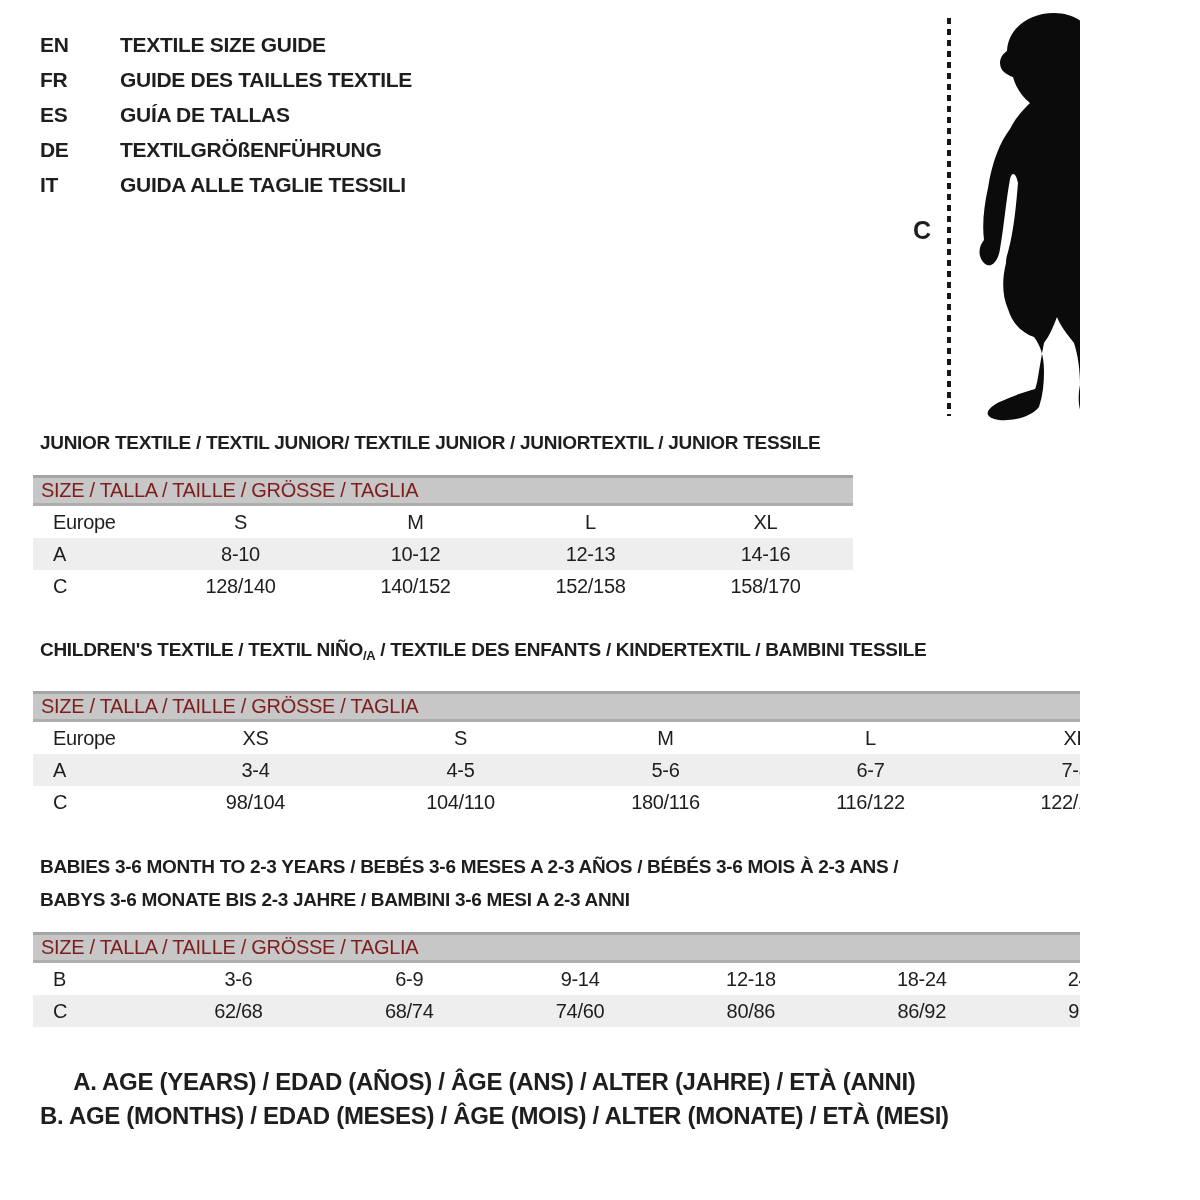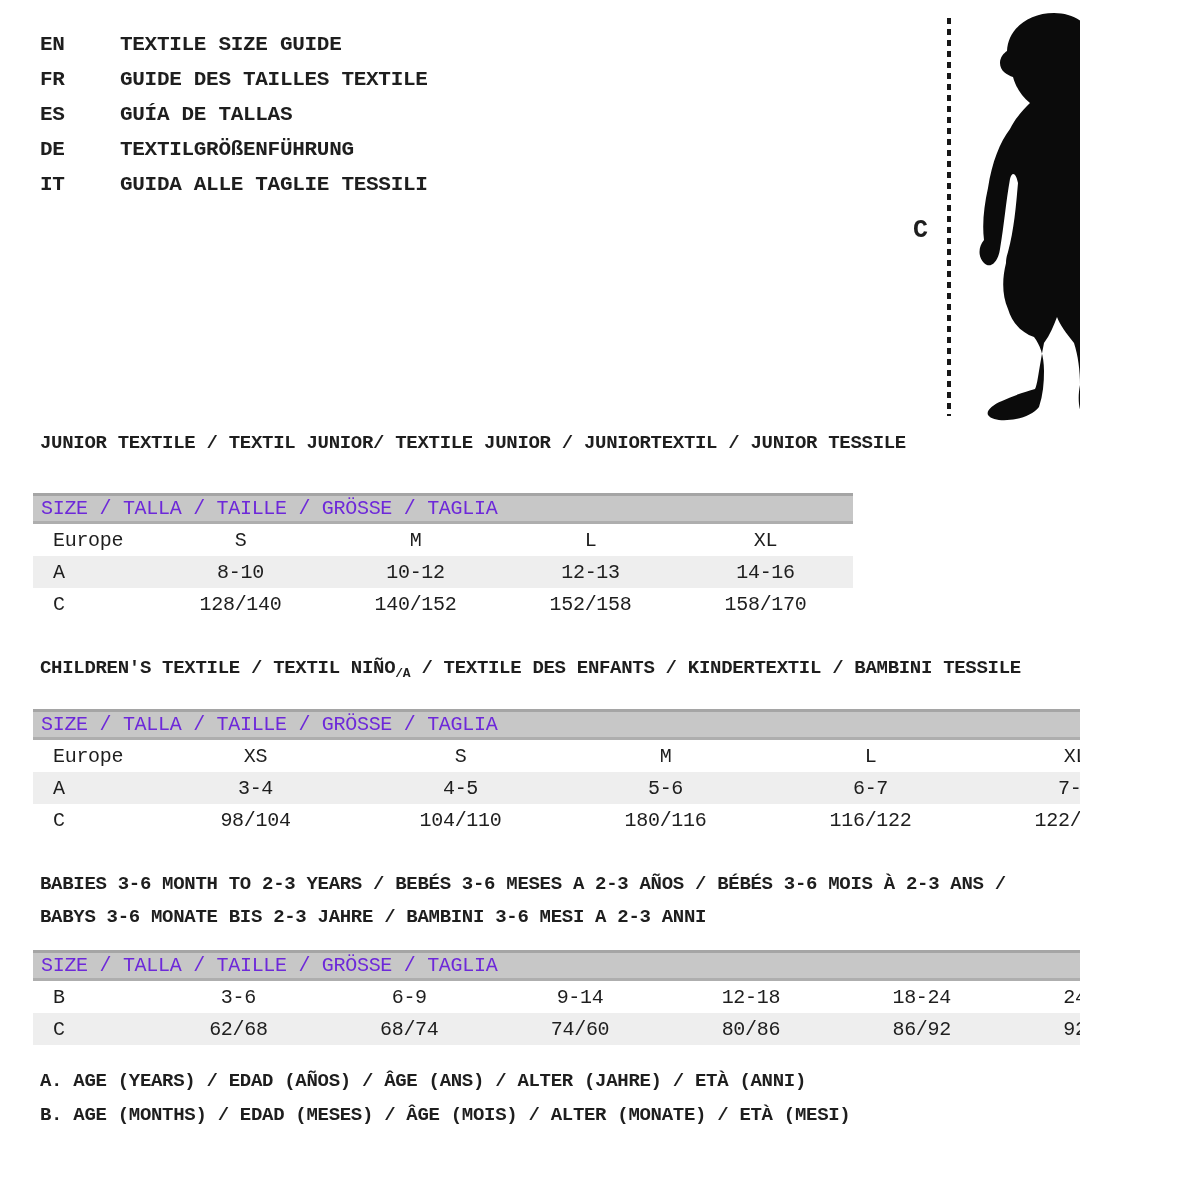--- a/index.html
+++ b/index.html
@@ -1,51 +1,51 @@
 <!DOCTYPE html>
 <html><head>
 <meta charset="utf-8">
 <style>
   html,body{margin:0;padding:0;background:#ffffff;}
   .page{
     position:relative;width:1080px;height:1200px;background:#ffffff;
-    font-family:Liberation Mono, monospace;color:#1e1e1e;overflow:hidden;
+    font-family:Liberation Sans, sans-serif;color:#1e1e1e;overflow:hidden;
   }
   
   .lang-block{position:absolute;left:40px;top:27px;}
   .lang-row{display:flex;align-items:center;height:35px;font-size:21px;font-weight:bold;letter-spacing:-0.3px;}
   .lang-code{width:80px;}
   
   .height-line{
     position:absolute;left:947px;top:18px;width:4px;height:398px;
     background:repeating-linear-gradient(to bottom,#171717 0 6px,transparent 6px 11px);
   }
   .c-marker{position:absolute;left:913px;top:216px;font-size:25px;font-weight:bold;}
   .baby{position:absolute;left:962px;top:10px;}
   
   .content{position:absolute;left:33px;top:430px;width:1145px;}
   .sec-title{font-size:19px;font-weight:bold;letter-spacing:-0.3px;line-height:26px;padding-left:7px;white-space:nowrap;}
   .sub{font-size:13px;vertical-align:-4px;}
   .size-bar{
     height:25px;background:#c7c7c7;border-top:3px solid #a5a5a5;border-bottom:3px solid #aeaeae;
-    display:flex;align-items:center;padding-left:8px;font-size:20px;color:#6d28d9;letter-spacing:-0.3px;
+    display:flex;align-items:center;padding-left:8px;font-size:20px;color:#7f1d1d;letter-spacing:-0.3px;
   }
   .trow{display:flex;align-items:center;height:32px;font-size:20px;letter-spacing:-0.3px;}
   .trow.shaded{background:#eeeeee;}
   .tlabel{width:100px;padding-left:8px;margin-left:12px;}
   .tcell{flex:1;text-align:center;}
   .sec-junior{width:820px;}
-  .sec-junior .sec-title{margin-bottom:37px;}
+  .sec-junior .sec-title{margin-bottom:19px;}
   .sec-children{margin-top:35px;}
   .sec-children .sec-title{margin-bottom:22px;}
   .sec-babies{margin-top:32px;}
   .sec-babies .sec-title{line-height:33px;margin-bottom:16px;}
   
   .legend{position:absolute;left:40px;top:1065px;}
-  .legend-row{font-size:19px;font-weight:bold;letter-spacing:-0.3px;line-height:33.5px;white-space:nowrap;}
+  .legend-row{font-size:24px;font-weight:bold;letter-spacing:-0.3px;line-height:33.5px;white-space:nowrap;text-align:center;}
 </style>
 </head>
 <body>
 
 <div class="page">
 
   <div class="lang-block">
     <div class="lang-row">
       <span class="lang-code">EN</span>
       <span>TEXTILE SIZE GUIDE</span>

